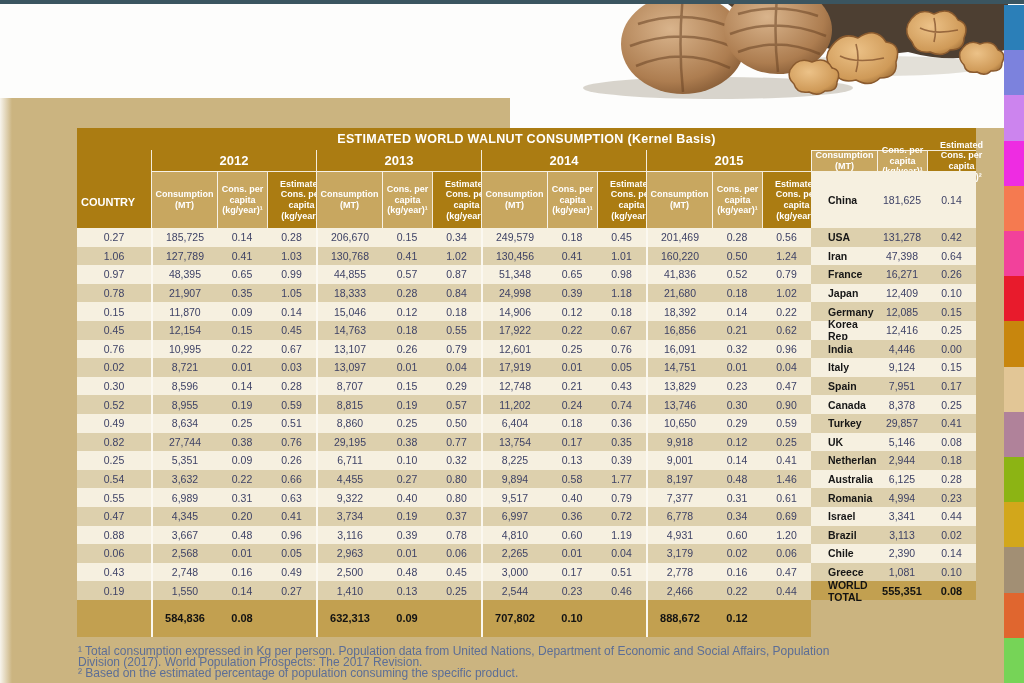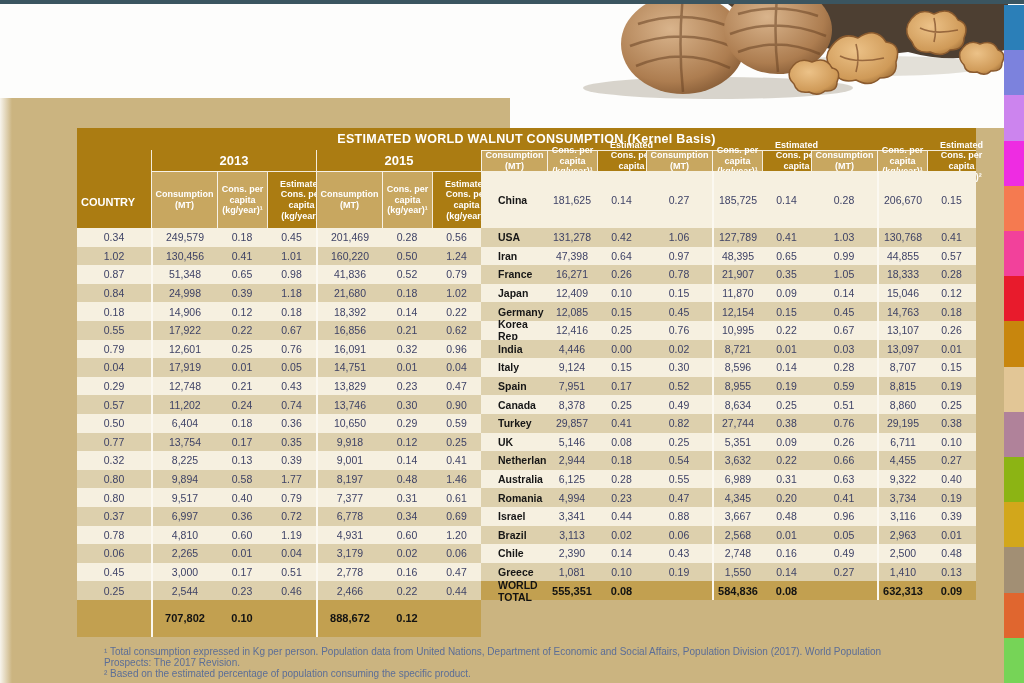--- a/index.html
+++ b/index.html
@@ -31,22 +31,22 @@
   .cname{font-weight:bold;color:#161616;font-size:10.5px;display:flex;align-items:center;
     padding-left:17px;}
   .num{color:var(--numtext);font-size:10.5px;display:flex;align-items:center;justify-content:center;}
   .r-light{background:var(--rowlight);}
   .r-dark{background:var(--rowdark);}
   .gsep{border-left:2px solid #fbf8f0;}
   .total{background:var(--totalbg)!important;font-weight:bold;color:#121212;}
   .total.cname{font-size:10.5px;line-height:1.15;padding-right:6px;}
   .total.num{font-size:11px;}
 
-  #footnotes{position:absolute;left:104px;top:646px;width:780px;color:var(--fntext);
-    font-size:10px;line-height:11px;}
+  #footnotes{position:absolute;left:78px;top:646px;width:780px;color:var(--fntext);
+    font-size:12px;line-height:11px;}
 </style>
 </head>
 <body>
 
 <div id="page">
   <div id="topbar"></div>
   <div id="tan-tab"></div>
   <div id="tan-main"></div>
   <div id="left-shine"></div>
 
@@ -96,21 +96,23 @@
       <div style="background: rgb(210, 167, 27);"></div>
       <div style="background: rgb(162, 143, 116);"></div>
       <div style="background: rgb(224, 102, 47);"></div>
       <div style="background: rgb(118, 212, 87);"></div>
     </div>
 
   <div id="tablewrap">
     <div id="title-bar">ESTIMATED WORLD WALNUT CONSUMPTION (Kernel Basis)</div>
     <div id="grid">
         <div class="c-head">COUNTRY</div>
+        <div class="year-cell">2012</div>
         <div class="year-cell">2013</div>
+        <div class="year-cell">2014</div>
         <div class="year-cell">2015</div>
         <div class="sh sh-light">Consumption (MT)</div>
         <div class="sh sh-light">Cons. per capita (kg/year)¹</div>
         <div class="sh sh-dark">Estimated Cons. per capita (kg/year)²</div>
         <div class="sh sh-light">Consumption (MT)</div>
         <div class="sh sh-light">Cons. per capita (kg/year)¹</div>
         <div class="sh sh-dark">Estimated Cons. per capita (kg/year)²</div>
         <div class="sh sh-light">Consumption (MT)</div>
         <div class="sh sh-light">Cons. per capita (kg/year)¹</div>
         <div class="sh sh-dark">Estimated Cons. per capita (kg/year)²</div>

